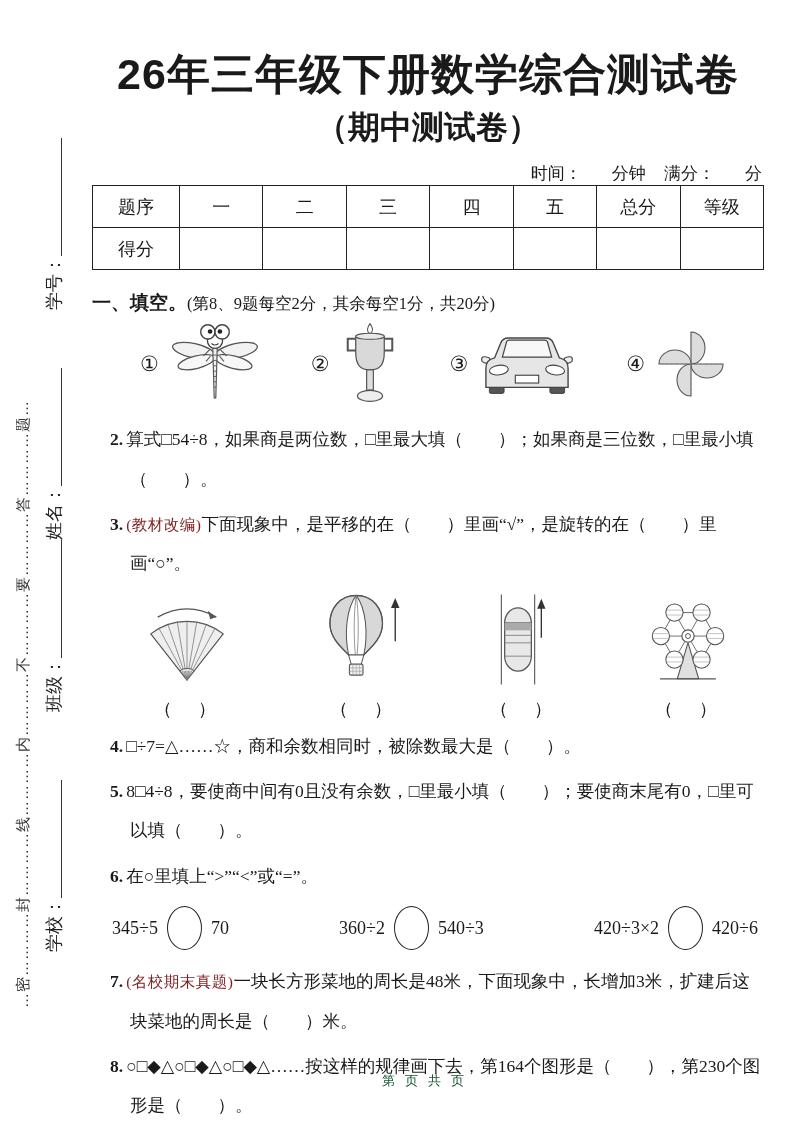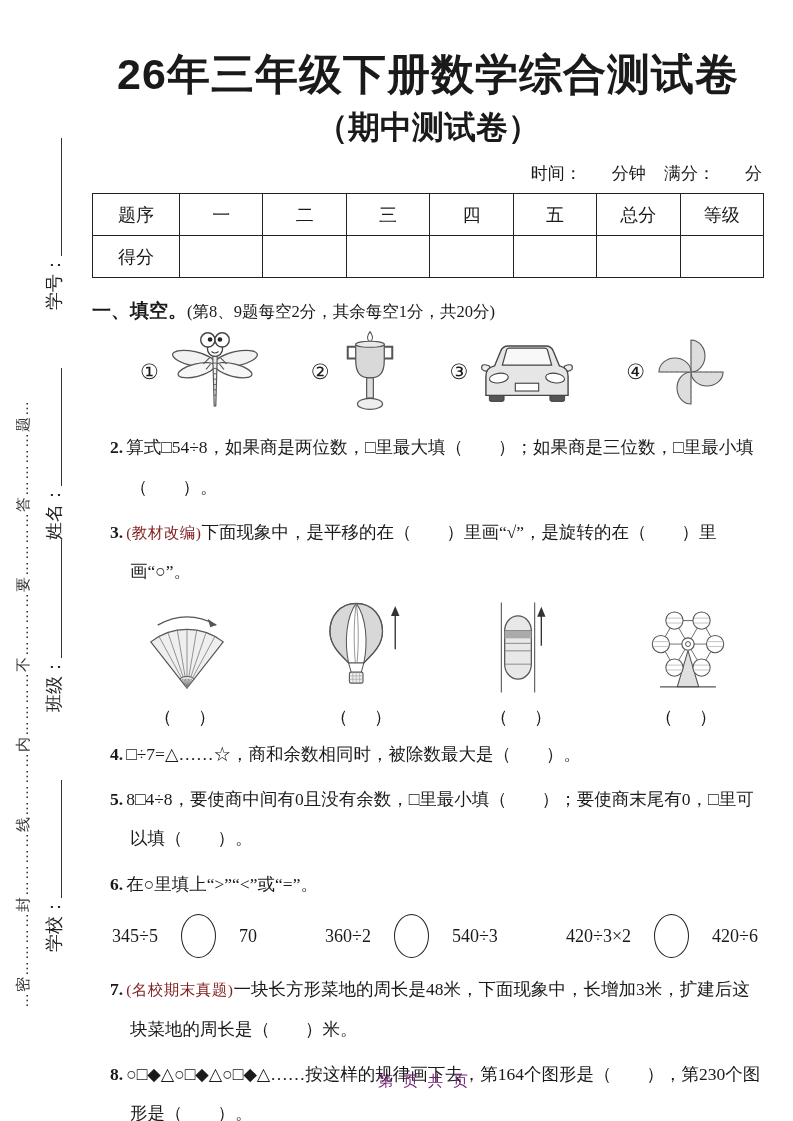--- a/index.html
+++ b/index.html
@@ -13,45 +13,45 @@
   .blank-line{display:inline-block;width:118px;height:1em;border-bottom:1.6px solid #333;vertical-align:-2px;}
   
   .main{position:absolute;left:92px;top:0;width:672px;}
   h1.title{margin:50px 0 0;text-align:center;font-size:43px;line-height:1.12;font-weight:bold;
            letter-spacing:1px;font-family:"Liberation Sans","DejaVu Sans",sans-serif;}
   h2.subtitle{margin:8px 0 0;text-align:center;font-size:32px;font-weight:bold;
               font-family:Liberation Sans, sans-serif;}
   .meta{margin-top:12px;text-align:right;font-size:17px;padding-right:2px;}
   .meta .gap-lg{display:inline-block;width:30px;}
   .meta .gap-md{display:inline-block;width:14px;}
-  table.score{margin-top:8px;width:100%;border-collapse:collapse;table-layout:fixed;border-radius:6px;}
+  table.score{width:100%;border-collapse:collapse;table-layout:fixed;border-radius:6px;}
   table.score td{border:1.5px solid #222;height:41px;text-align:center;font-size:18px;
                  font-weight:normal;padding:0;}
   table.score td.first{width:86px;}
   
   .section-head{margin-top:20px;font-size:19px;}
   .sec-title{font-weight:bold;text-align:right;}
   .sec-note{font-size:16.5px;}
   .q{margin-top:6px;font-size:17.5px;line-height:2.25;padding-left:38px;text-indent:-20px;}
   .qnum{font-weight:bold;margin-right:3px;}
   .qtag{font-size:15.5px;letter-spacing:0.5px;color:#7f1d1d;}
   
   .figs1{display:flex;justify-content:space-between;align-items:center;padding:6px 36px 8px 48px;}
   .fig1-item{display:flex;align-items:center;gap:9px;}
   .circ-num{font-size:21px;}
   .figs3{display:flex;justify-content:space-between;align-items:flex-end;padding:8px 30px 0 46px;}
   .fig3-col{display:flex;flex-direction:column;align-items:center;}
   .fig3-paren{margin-top:10px;font-size:18px;letter-spacing:4px;}
   
   .expr-row{display:flex;justify-content:space-between;align-items:center;padding:10px 6px 6px 20px;}
-  .expr{display:flex;align-items:center;gap:23px;font-size:18px;}
+  .expr{display:flex;align-items:center;gap:9px;font-size:18px;}
   .cmp-circle{width:33px;height:42px;border:1.5px solid #222;border-radius:50%;}
   
-  .footer{position:absolute;left:92px;top:1072px;width:672px;text-align:center;font-size:15px;
-          letter-spacing:10px;color:#701a75;}
+  .footer{position:absolute;left:92px;top:1072px;width:672px;text-align:center;font-size:13px;
+          letter-spacing:10px;color:#14532d;}
   svg{display:block;}
 </style>
 </head>
 <body>
 
 <div class="page">
 
   <div class="rot seal-line">…密…………封…………线…………内…………不…………要…………答…………题…</div>
 
   <div class="rot side-field" style="top:310px;">

